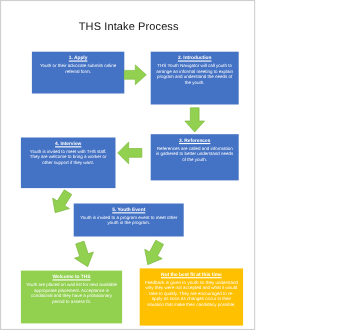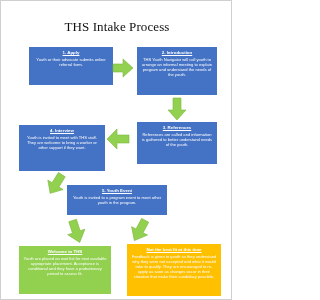--- a/index.html
+++ b/index.html
@@ -14,24 +14,23 @@
     position:relative;
     width:232px;height:300px;
     border:1px solid #cfcfcf;
     box-sizing:border-box;
     background:#fff;
   }
   .title{
     position:absolute;
     left:0; top:18px; width:232px;
     text-align:center;
-    font-size:13px;
+    font-size:10px;
     color:#111;
     letter-spacing:.1px;
-    font-family:Liberation Serif, serif;
   }
   .box{
     position:absolute;
     box-sizing:border-box;
     color:#ffffff;
     text-align:center;
     padding:3px 4px;
     line-height:1.22;
     overflow:hidden;
   }

